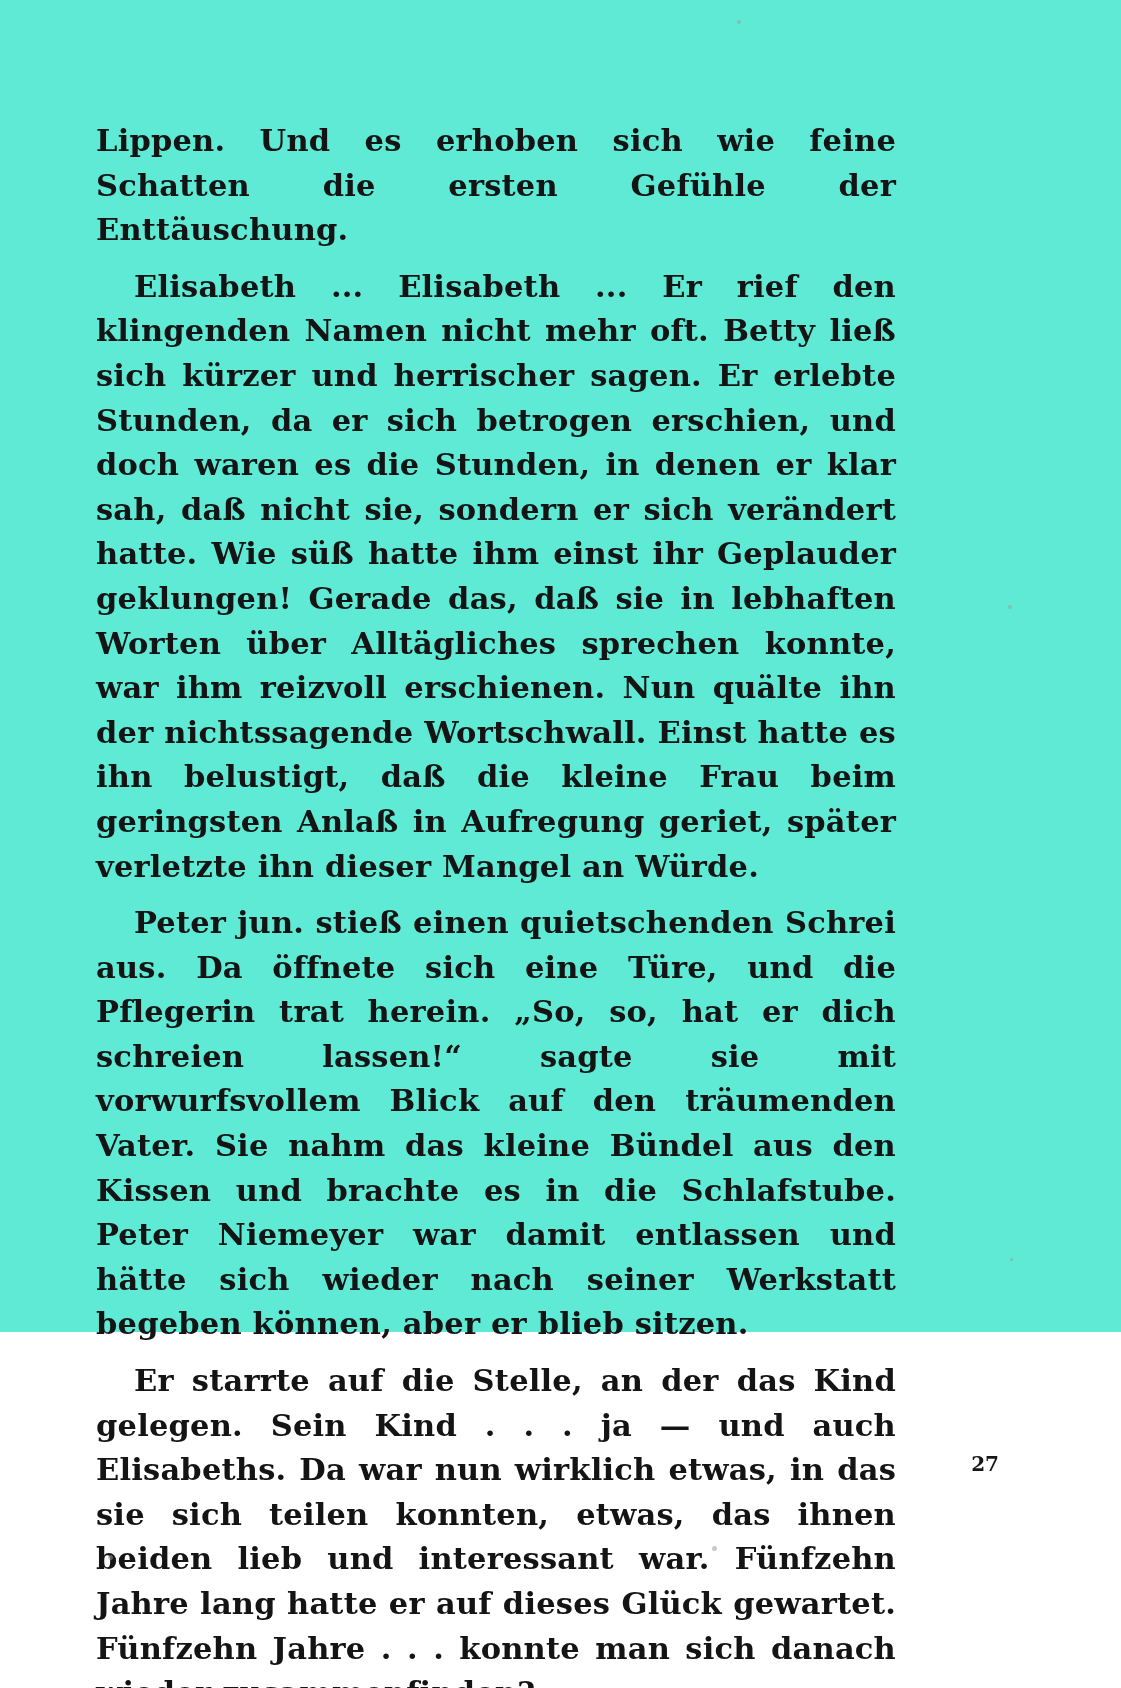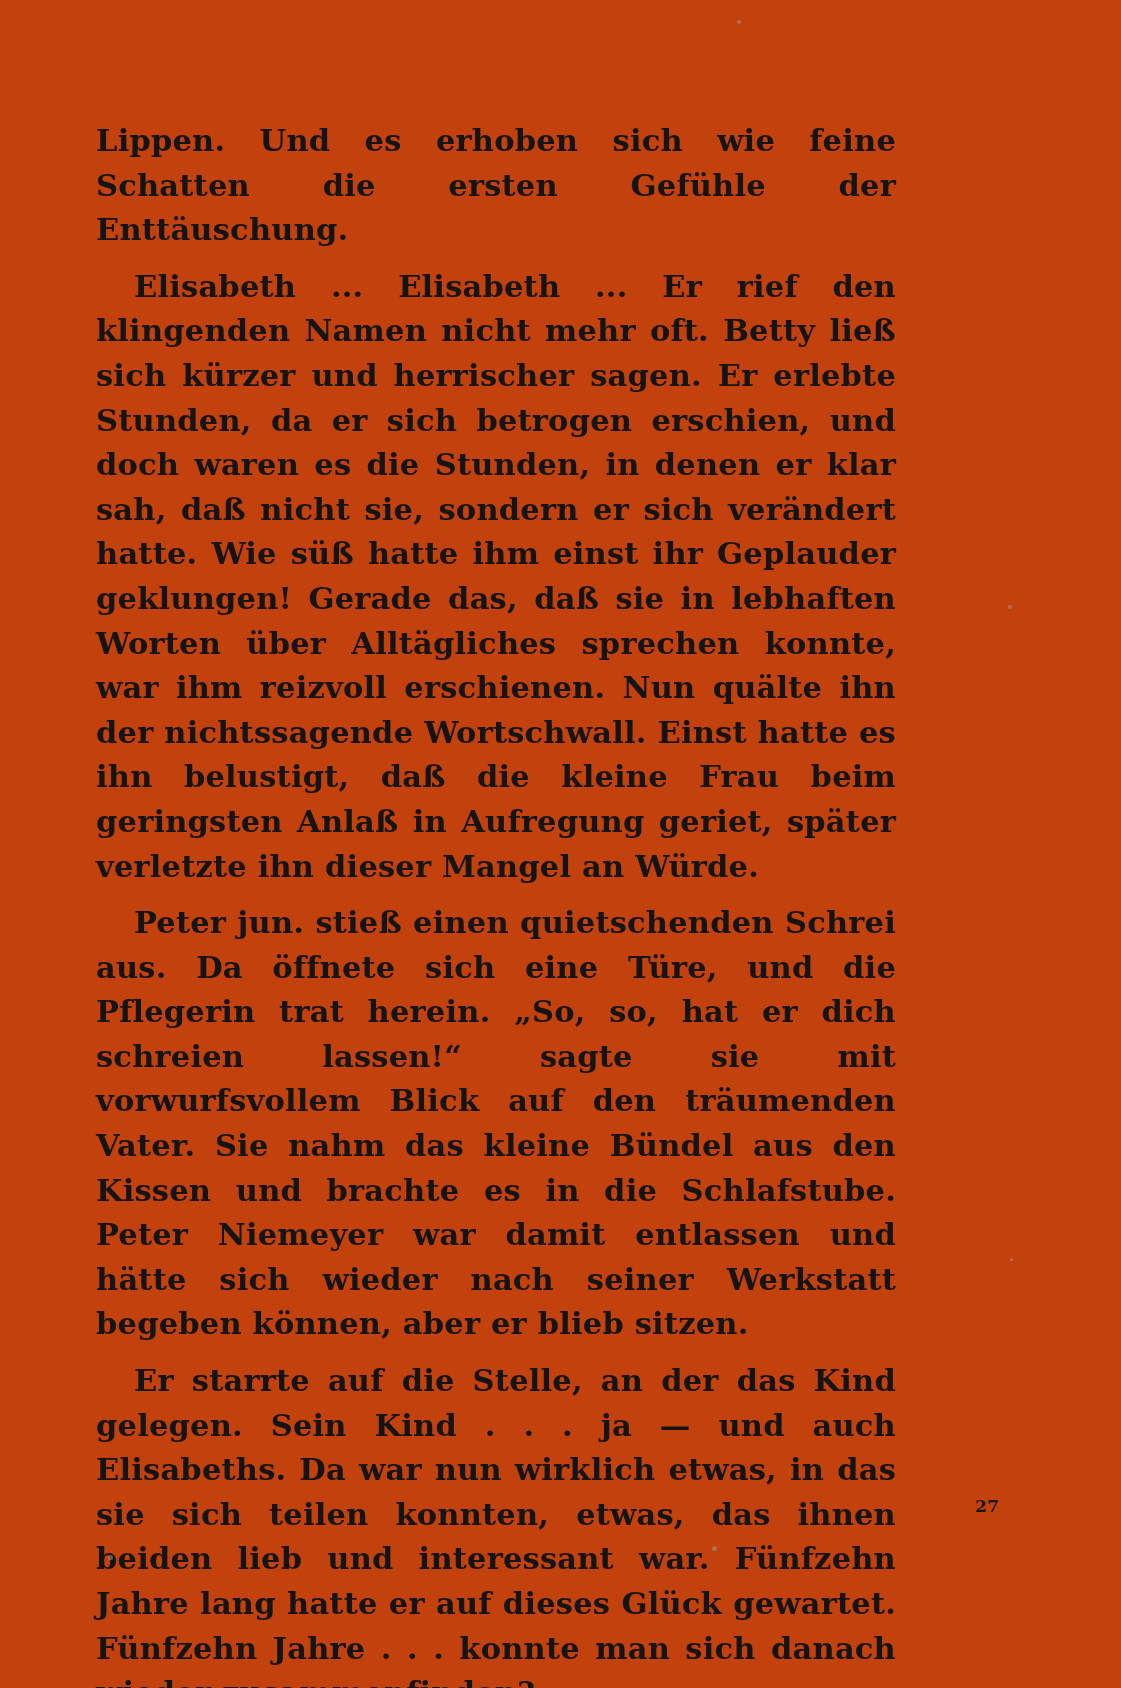--- a/index.html
+++ b/index.html
@@ -12,22 +12,22 @@
     height: 1688px;
     position: relative;
     overflow: hidden;
     font-family: "DejaVu Serif", serif;
   }
   .page {
     position: absolute;
     left: 0;
     top: 0;
     width: 1121px;
-    height: 1688px;
-    background: #c2410c;
+    height: 1332px;
+    background: #5eead4;
   }
   .text-block {
     position: absolute;
     left: 96px;
     top: 118px;
     width: 800px;
   }
   .para {
     margin: 0;
     font-family: "DejaVu Serif", serif;
@@ -42,23 +42,23 @@
   }
   .para.indent {
     text-indent: 38px;
   }
   .para + .para {
     margin-top: 12px;
   }
   .page-number {
     position: absolute;
     right: 122px;
-    top: 1496px;
+    top: 1452px;
     font-family: "DejaVu Serif", serif;
-    font-size: 17px;
+    font-size: 20px;
     font-weight: 700;
     color: #161616;
   }
   
   .speck {
     position: absolute;
     background: #9a9a9a;
     border-radius: 50%;
     opacity: 0.55;
   }

